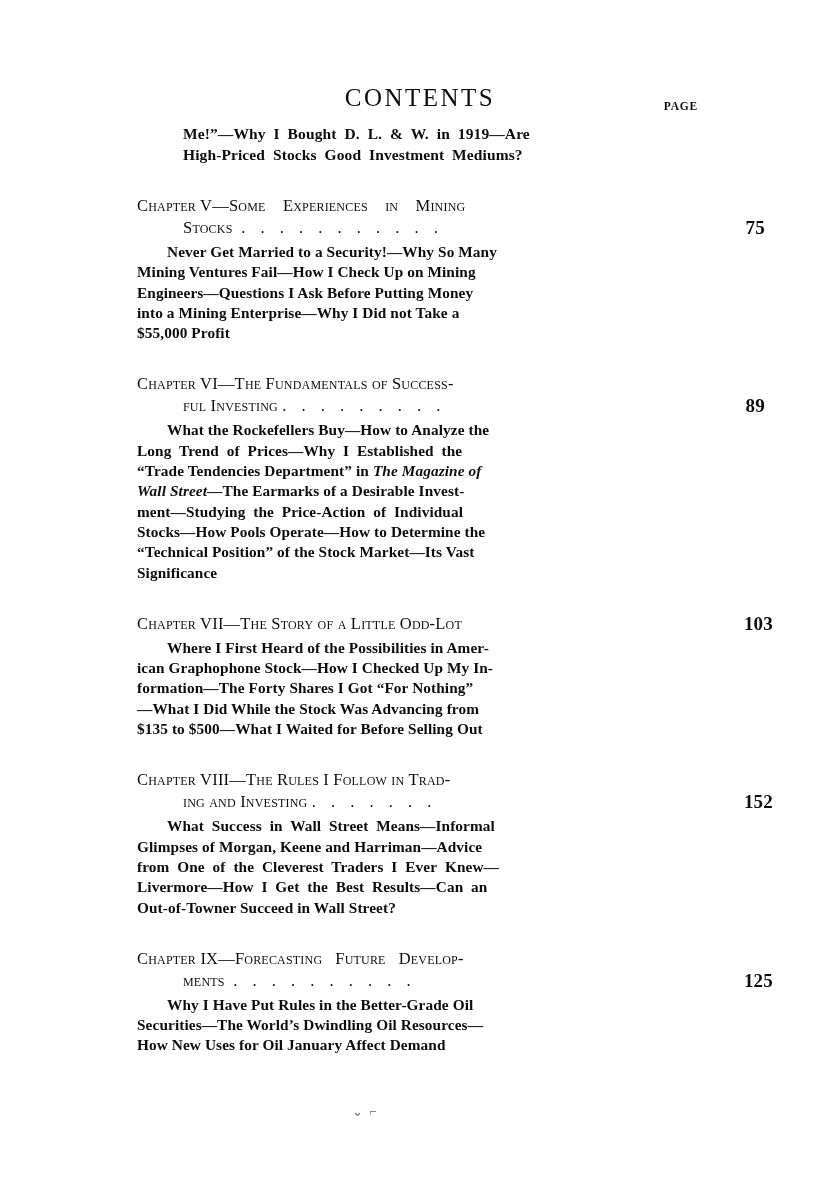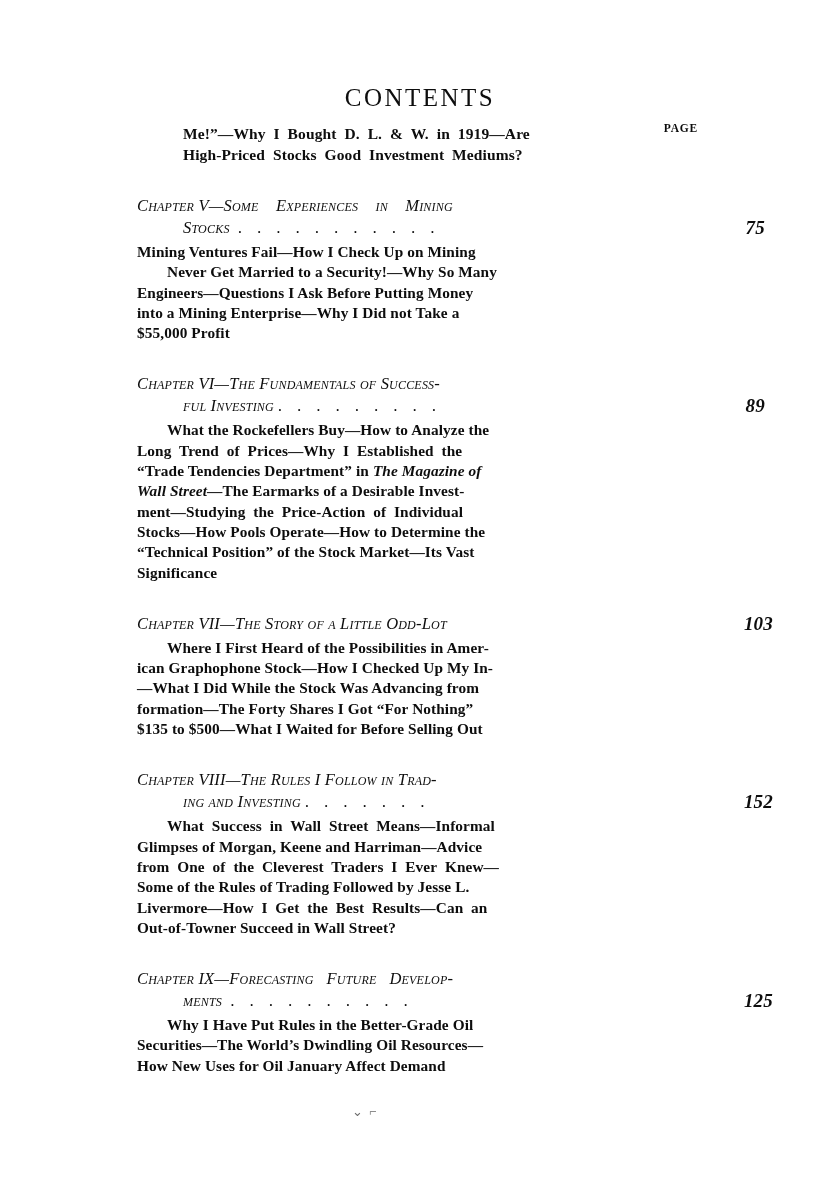--- a/index.html
+++ b/index.html
@@ -26,21 +26,21 @@
     text-align: center;
     font-size: 25px;
     letter-spacing: 2.5px;
     margin-top: 84px;
     font-weight: normal;
     font-family: "Liberation Serif", "DejaVu Serif", serif;
   }
   .page-label {
     position: absolute;
     right: 142px;
-    top: 122px;
+    top: 100px;
     font-size: 11.5px;
     font-weight: bold;
     letter-spacing: 0.8px;
     font-family: "Liberation Serif", "DejaVu Serif", serif;
   }
   .body-block {
     margin: 0 auto;
     width: 566px;
     position: relative;
     padding-top: 12px;
@@ -60,21 +60,20 @@
   }
   .cont-lines .ln {
     display: block;
     white-space: nowrap;
   }
   .chap-head {
     font-size: 16.5px;
     line-height: 22px;
     font-weight: normal;
     letter-spacing: 0.2px;
-    font-style: italic;
   }
   .chap-head .ln {
     display: block;
     position: relative;
     white-space: nowrap;
   }
   .chap-head .ln.indent {
     padding-left: 46px;
   }
   .sc {
@@ -134,22 +133,22 @@
         <span class="ln">High-Priced&nbsp; Stocks&nbsp; Good&nbsp; Investment&nbsp; Mediums?</span>
       </div>
     </div>
 
     <div class="entry" style="margin-top:30px;">
       <div class="chap-head">
         <span class="ln"><span class="sc">Chapter V—Some</span>&nbsp;&nbsp;&nbsp;&nbsp;<span class="sc">Experiences</span>&nbsp;&nbsp;&nbsp;&nbsp;<span class="sc">in</span>&nbsp;&nbsp;&nbsp;&nbsp;<span class="sc">Mining</span></span>
         <span class="ln indent"><span class="sc">Stocks</span>&nbsp;&nbsp;<span class="dots">.&nbsp;.&nbsp;.&nbsp;.&nbsp;.&nbsp;.&nbsp;.&nbsp;.&nbsp;.&nbsp;.&nbsp;.</span><span class="pagenum">75</span></span>
       </div>
       <div class="desc">
+        <span class="ln first">Never Get Married to a Security!—Why So Many</span>
         <span class="ln">Mining Ventures Fail—How I Check Up on Mining</span>
-        <span class="ln first">Never Get Married to a Security!—Why So Many</span>
         <span class="ln">Engineers—Questions I Ask Before Putting Money</span>
         <span class="ln">into a Mining Enterprise—Why I Did not Take a</span>
         <span class="ln">$55,000 Profit</span>
       </div>
     </div>
 
     <div class="entry" style="margin-top:30px;">
       <div class="chap-head">
         <span class="ln"><span class="sc">Chapter VI—The Fundamentals of Success-</span></span>
         <span class="ln indent"><span class="sc">ful Investing</span>&nbsp;<span class="dots">.&nbsp;.&nbsp;.&nbsp;.&nbsp;.&nbsp;.&nbsp;.&nbsp;.&nbsp;.</span><span class="pagenum">89</span></span>
@@ -166,36 +165,35 @@
       </div>
     </div>
 
     <div class="entry" style="margin-top:30px;">
       <div class="chap-head">
         <span class="ln"><span class="sc">Chapter VII—The Story of a Little Odd-Lot</span><span class="pagenum" style="right:-70px;">103</span></span>
       </div>
       <div class="desc">
         <span class="ln first">Where I First Heard of the Possibilities in Amer-</span>
         <span class="ln">ican Graphophone Stock—How I Checked Up My In-</span>
+        <span class="ln">formation—The Forty Shares I Got “For Nothing”</span>
         <span class="ln">—What I Did While the Stock Was Advancing from</span>
-        <span class="ln">formation—The Forty Shares I Got “For Nothing”</span>
         <span class="ln">$135 to $500—What I Waited for Before Selling Out</span>
       </div>
     </div>
 
     <div class="entry" style="margin-top:30px;">
       <div class="chap-head">
         <span class="ln"><span class="sc">Chapter VIII—The Rules I Follow in Trad-</span></span>
         <span class="ln indent"><span class="sc">ing and Investing</span>&nbsp;<span class="dots">.&nbsp;.&nbsp;.&nbsp;.&nbsp;.&nbsp;.&nbsp;.</span><span class="pagenum" style="right:-70px;">152</span></span>
       </div>
       <div class="desc">
         <span class="ln first">What&nbsp; Success&nbsp; in&nbsp; Wall&nbsp; Street&nbsp; Means—Informal</span>
         <span class="ln">Glimpses of Morgan, Keene and Harriman—Advice</span>
         <span class="ln">from&nbsp; One&nbsp; of&nbsp; the&nbsp; Cleverest&nbsp; Traders&nbsp; I&nbsp; Ever&nbsp; Knew—</span>
-        <span class="ln">Some of the Rules of Trading Followed by Jesse L.</span>
         <span class="ln">Livermore—How&nbsp; I&nbsp; Get&nbsp; the&nbsp; Best&nbsp; Results—Can&nbsp; an</span>
         <span class="ln">Out-of-Towner Succeed in Wall Street?</span>
       </div>
     </div>
 
     <div class="entry" style="margin-top:30px;">
       <div class="chap-head">
         <span class="ln"><span class="sc">Chapter IX—Forecasting</span>&nbsp;&nbsp;&nbsp;<span class="sc">Future</span>&nbsp;&nbsp;&nbsp;<span class="sc">Develop-</span></span>
         <span class="ln indent"><span class="sc">ments</span>&nbsp;&nbsp;<span class="dots">.&nbsp;.&nbsp;.&nbsp;.&nbsp;.&nbsp;.&nbsp;.&nbsp;.&nbsp;.&nbsp;.</span><span class="pagenum" style="right:-70px;">125</span></span>
       </div>

